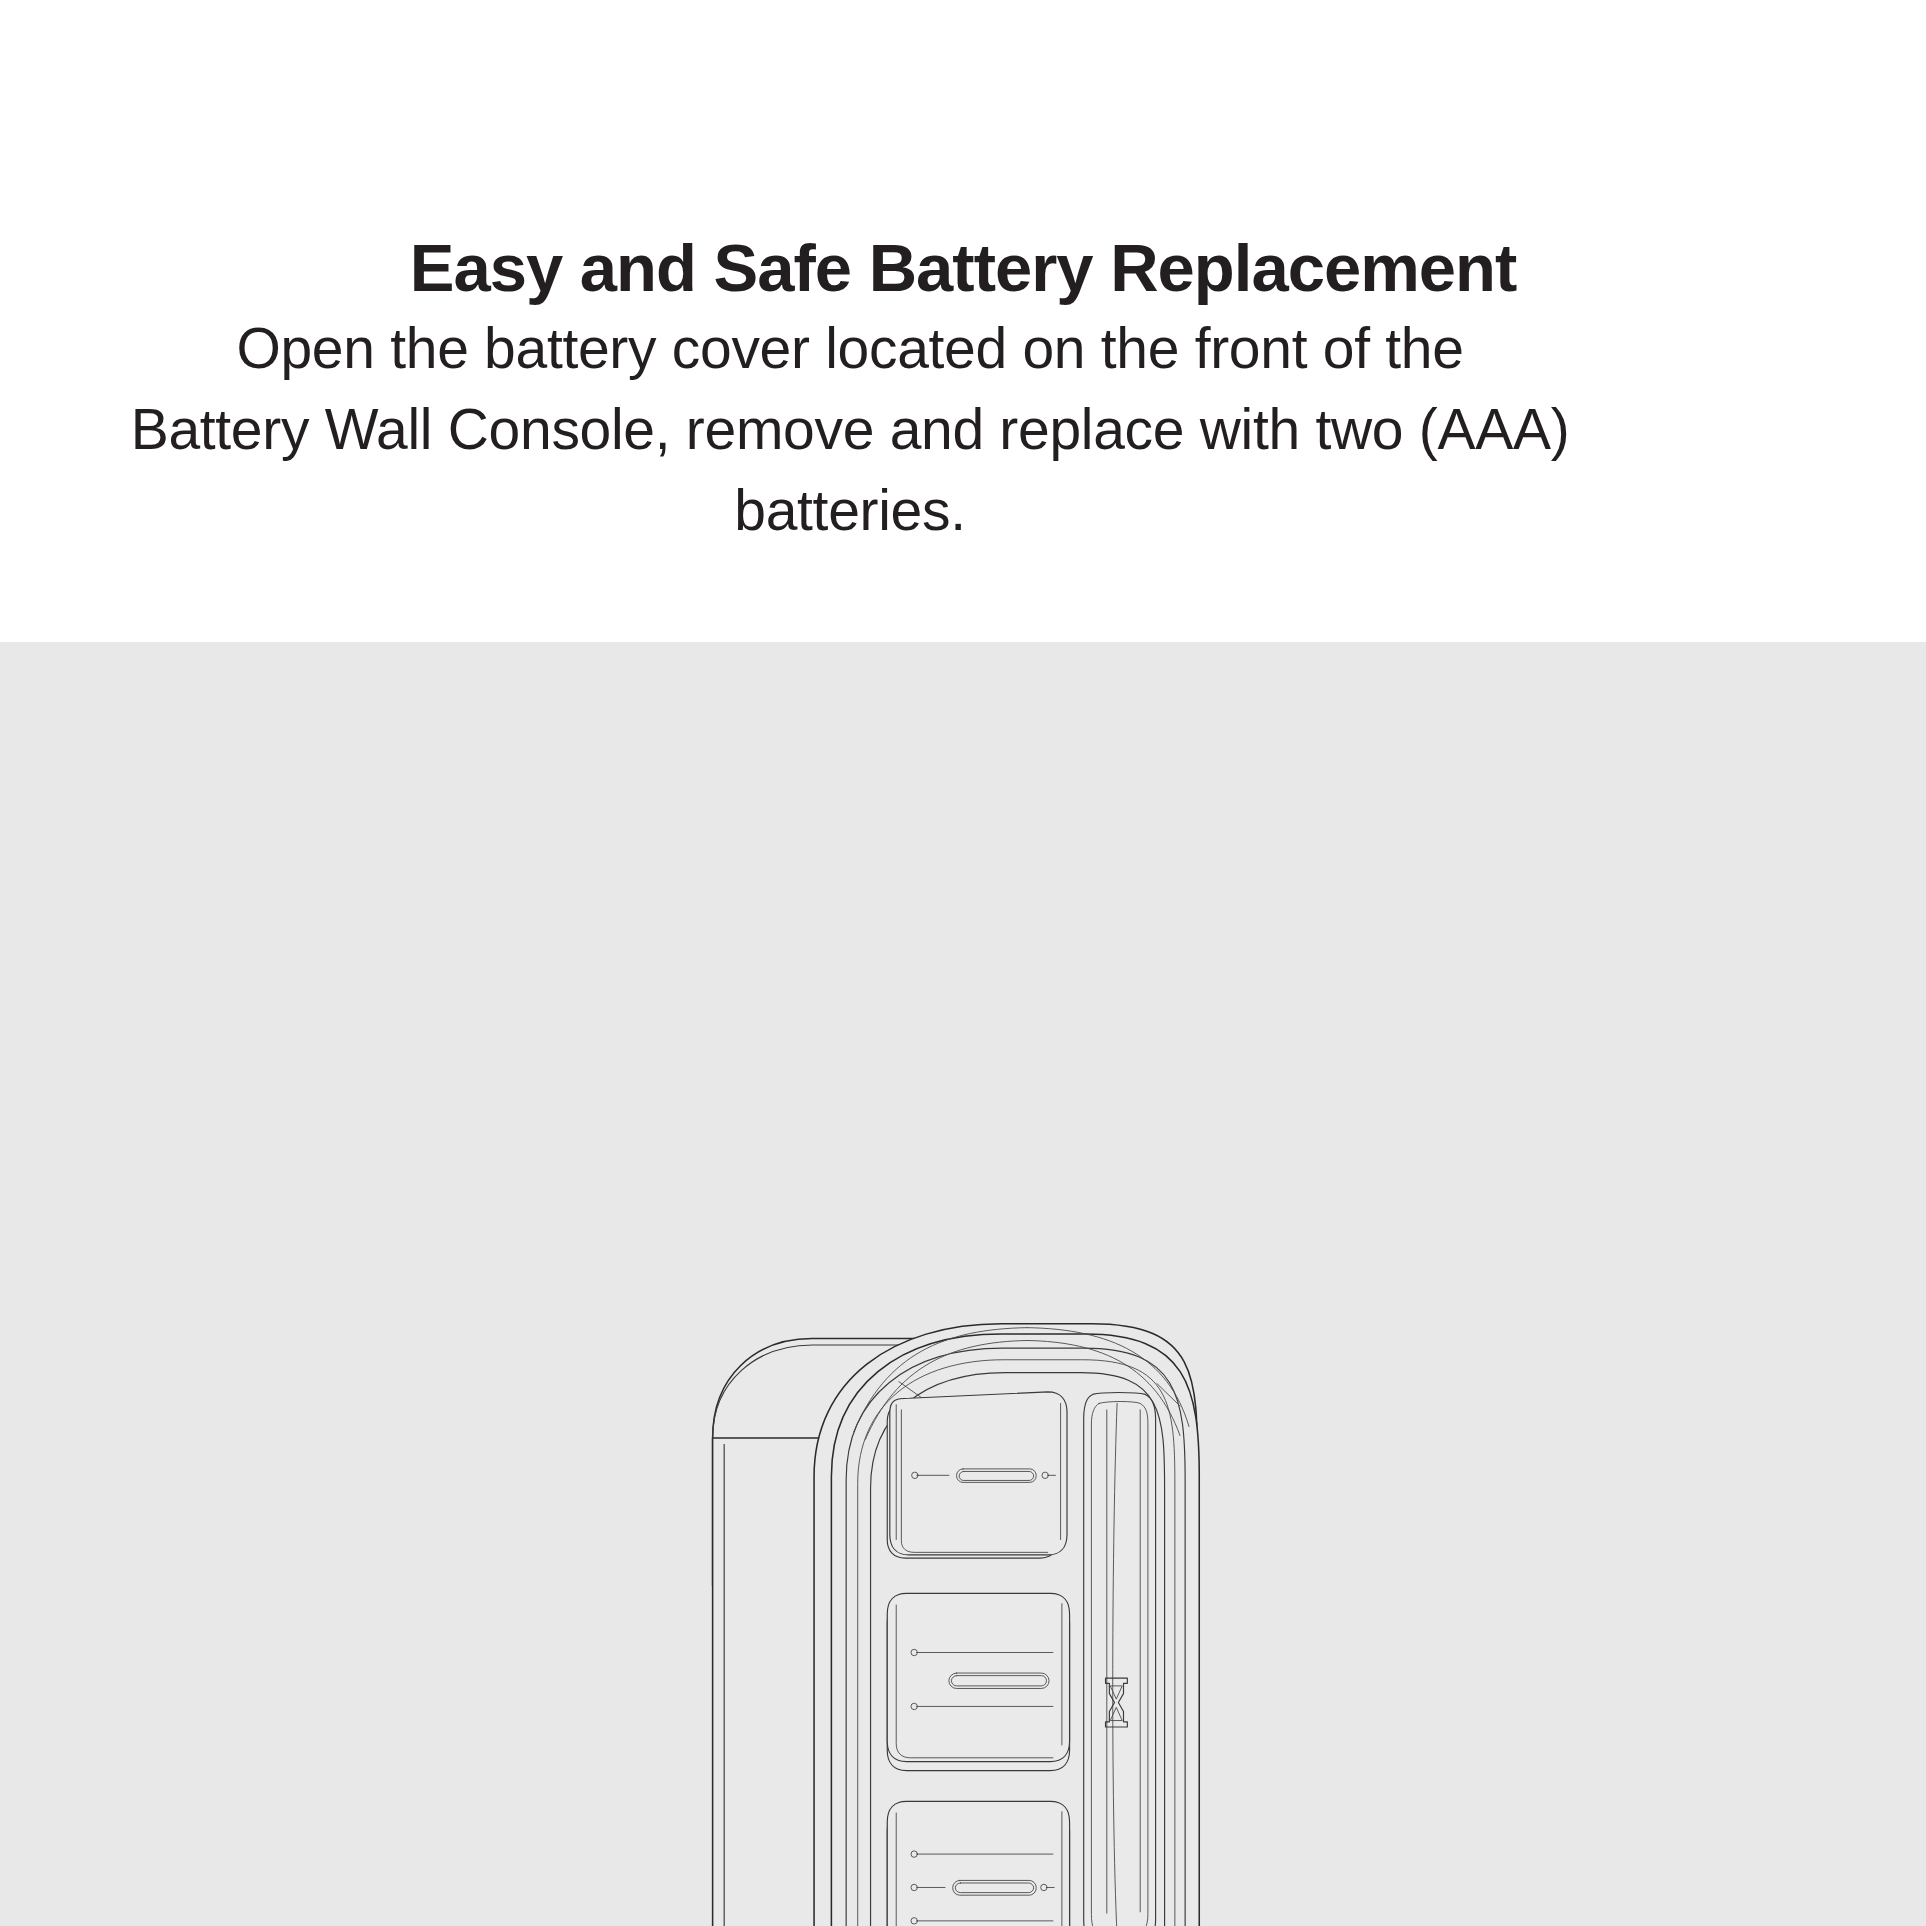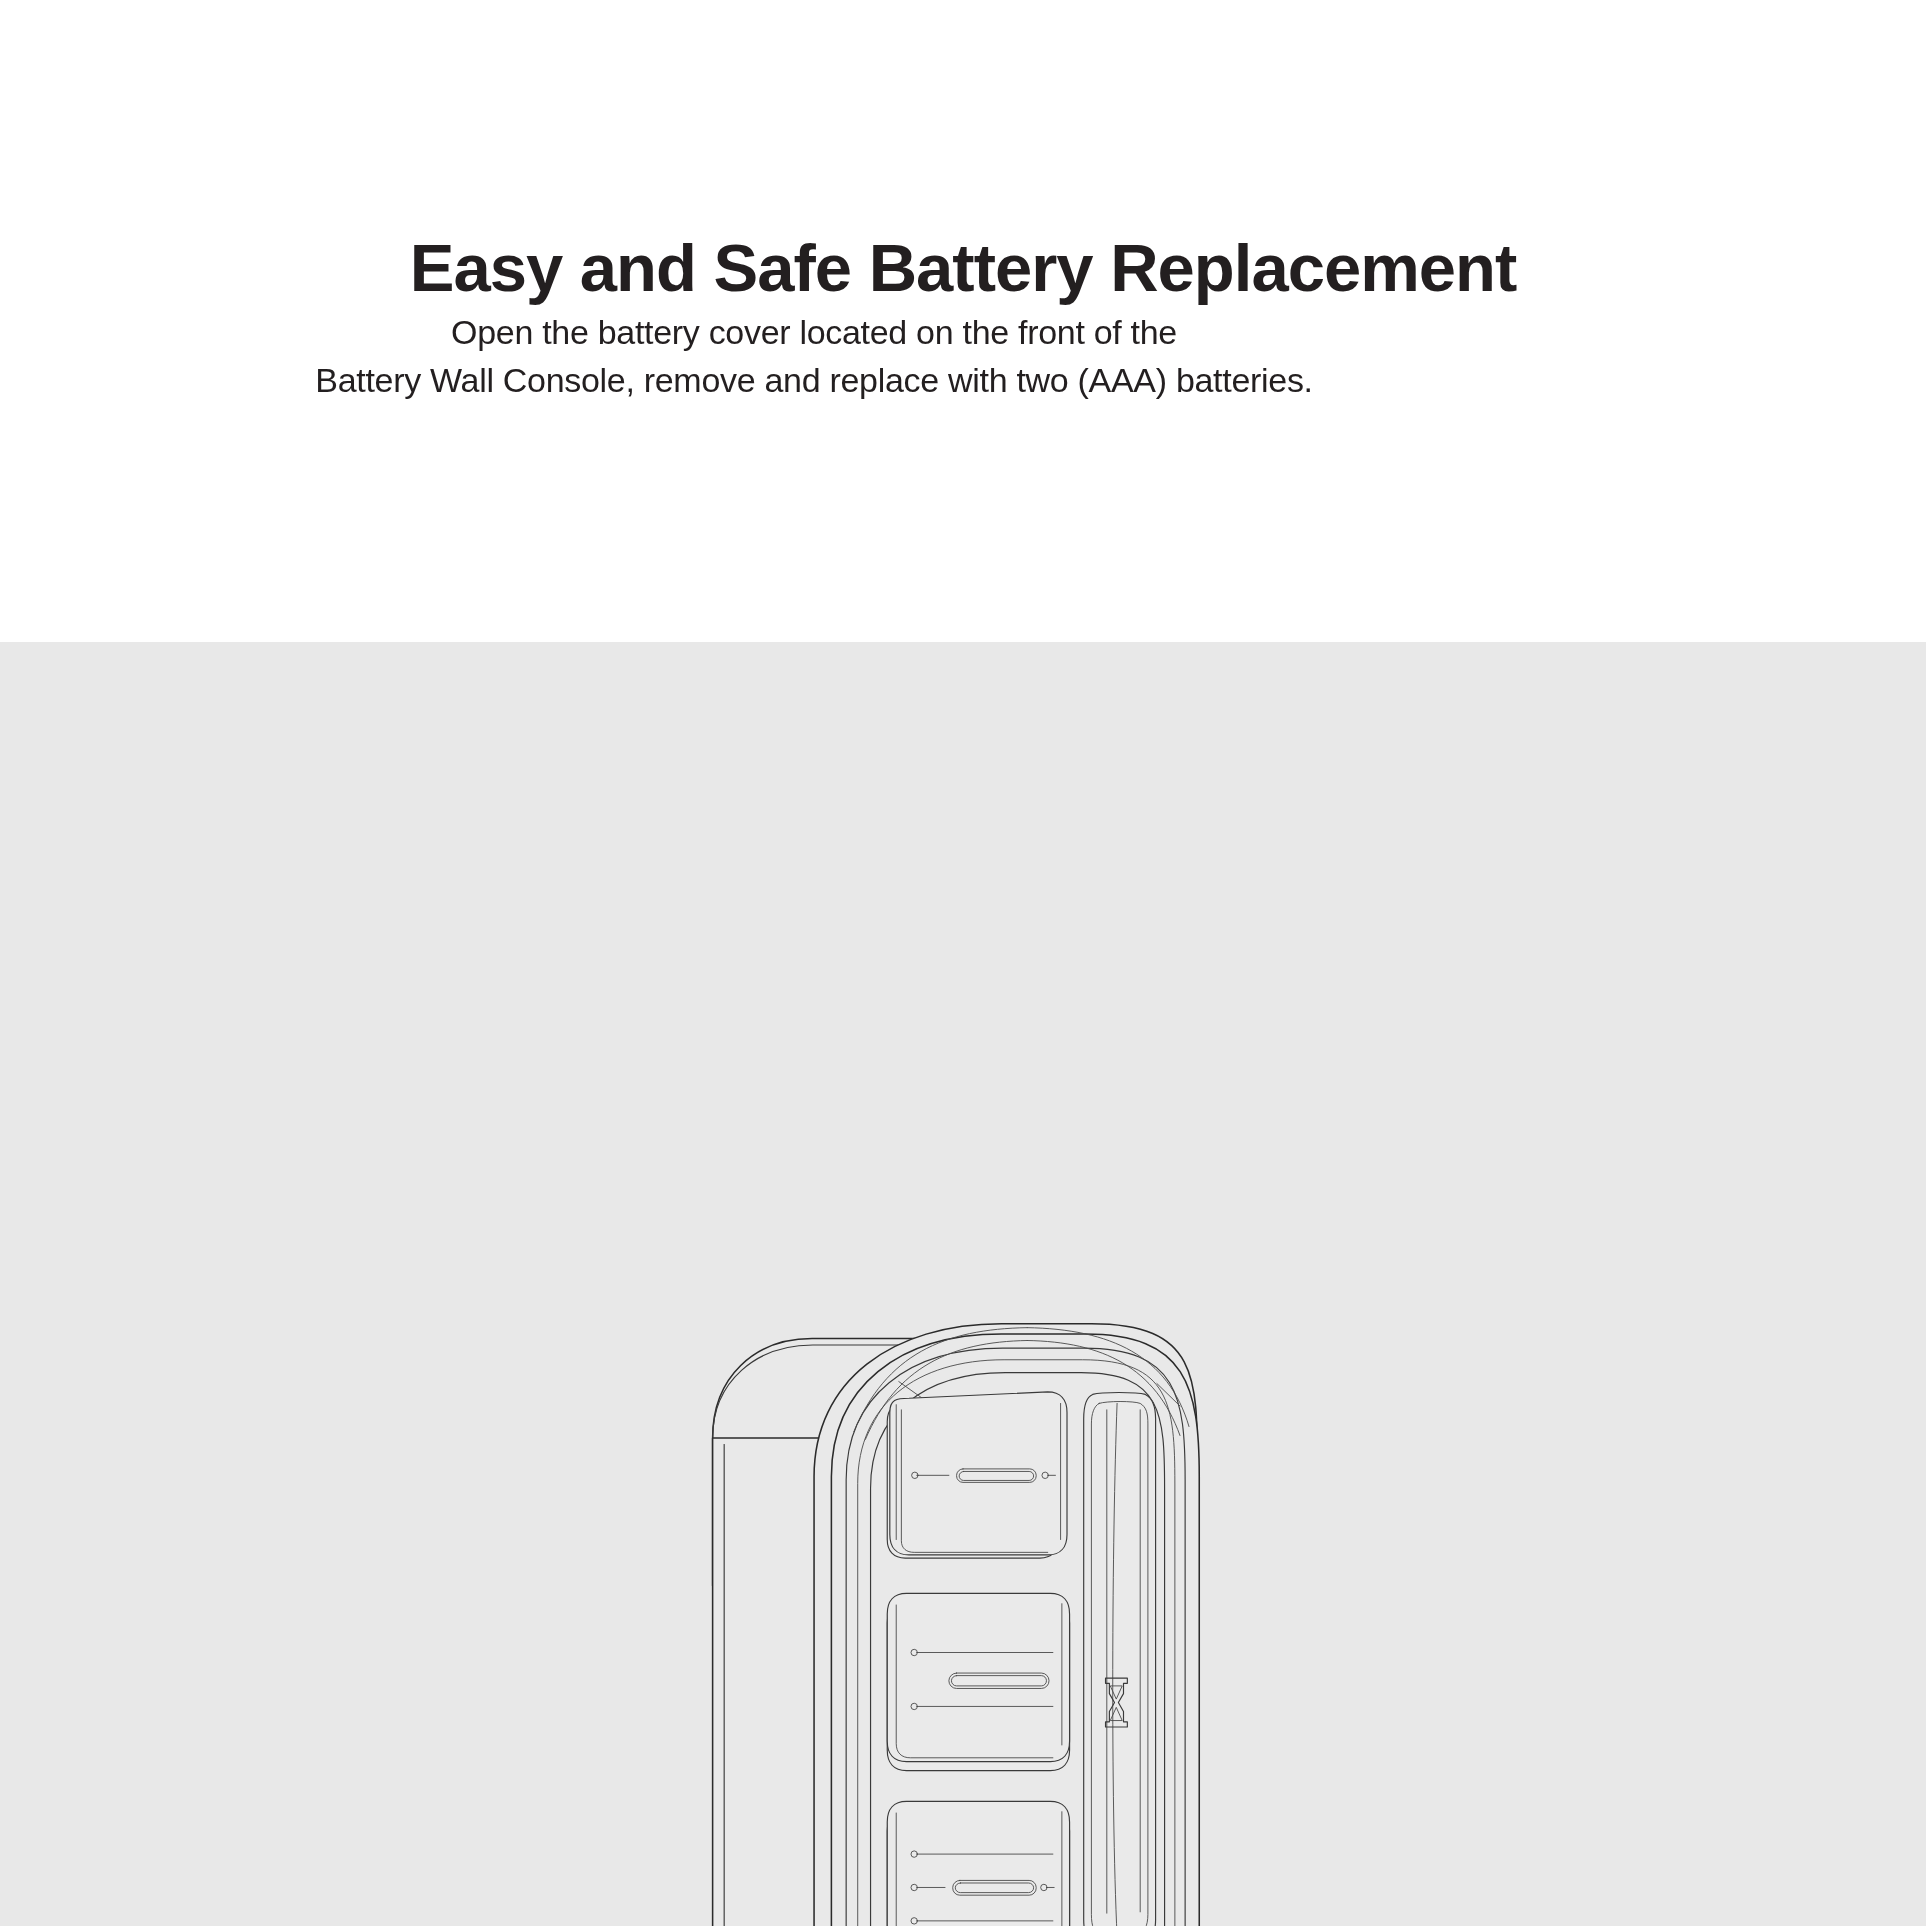--- a/index.html
+++ b/index.html
@@ -40,25 +40,26 @@
     letter-spacing: -1px;
     color: #231f20;
     line-height: 1.1;
   }
   #page-subtitle {
     position: absolute;
     left: 0;
     top: 308px;
     width: 1628px;
     text-align: center;
-    font-size: 34px;
+    font-size: 57px;
     font-weight: 400;
     color: #231f20;
     line-height: 1.42;
     letter-spacing: -0.3px;
+    padding-left: 36px;
   }
   #page-subtitle .line {
     display: block;
   }
 
   
   #illustration-band {
     position: absolute;
     left: 0;
     top: 642px;

